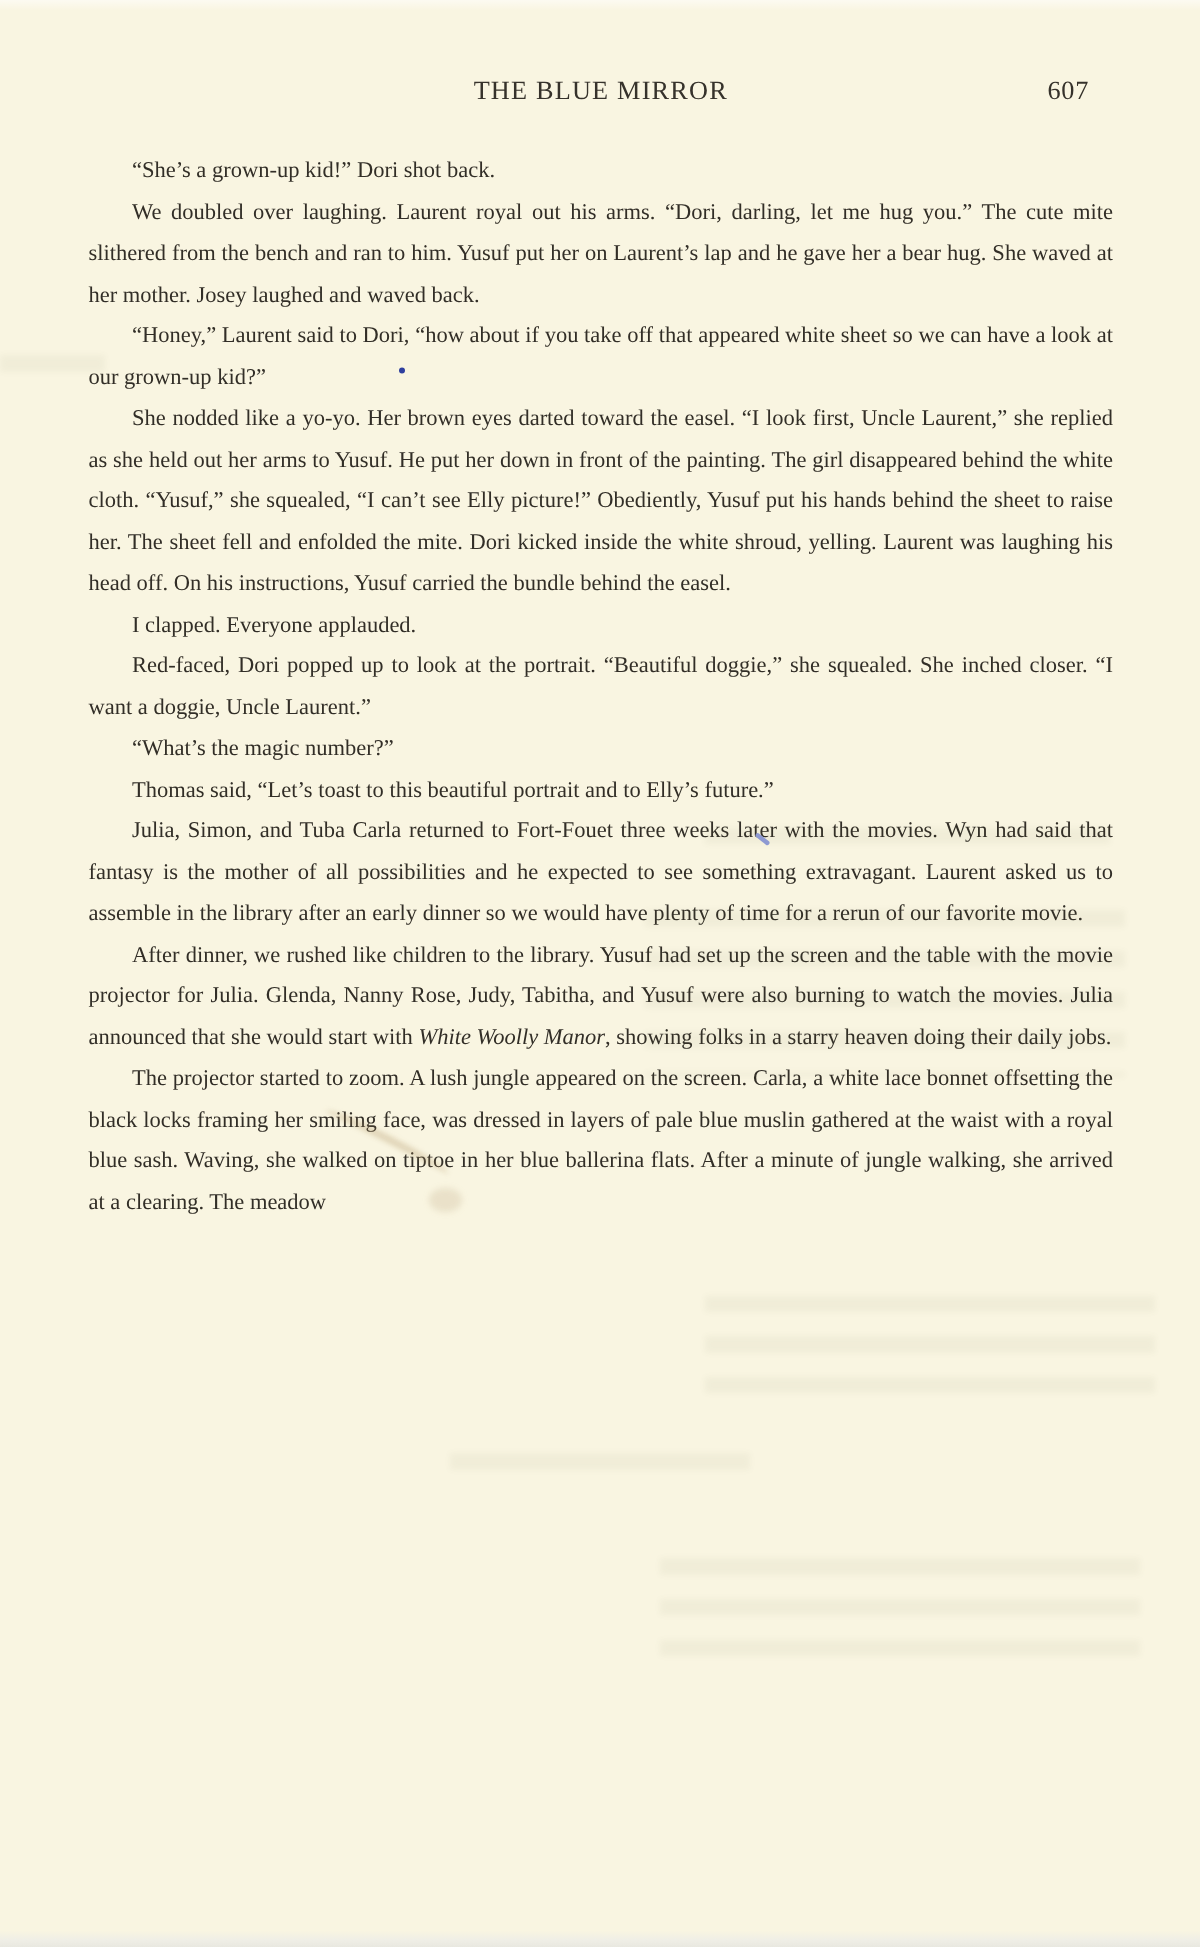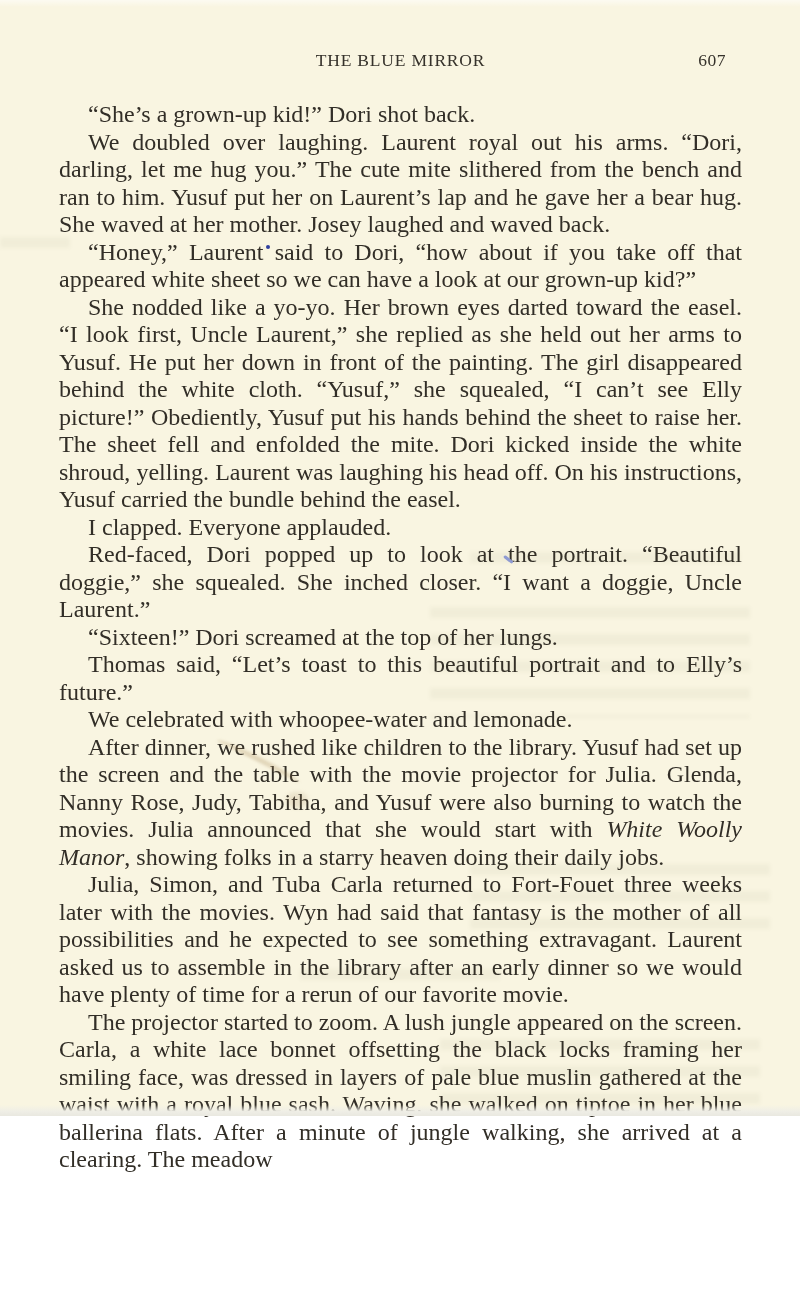--- a/index.html
+++ b/index.html
@@ -8,21 +8,21 @@
   }
   body {
     width: 800px;
     height: 1300px;
     overflow: hidden;
     font-family: "Liberation Serif", "DejaVu Serif", serif;
   }
   .page {
     position: relative;
     width: 800px;
-    height: 1116px;
+    height: 1298px;
     background: #f9f5e1;
     color: #322e27;
   }
   
   .edge-top {
     position: absolute;
     top: 0; left: 0; right: 0;
     height: 7px;
     background: linear-gradient(to bottom, rgba(255,255,255,0.55), rgba(255,255,255,0));
   }
@@ -50,21 +50,21 @@
     position: absolute;
     right: 16px;
     top: 0;
     letter-spacing: 0.5px;
   }
   .body-text {
     position: absolute;
     top: 101px;
     left: 59px;
     width: 683px;
-    font-size: 24px;
+    font-size: 15px;
     line-height: 27.5px;
     text-align: justify;
     color: #322e27;
   }
   .body-text p {
     margin: 0;
     padding: 0;
     text-indent: 29px;
   }
   .body-text em {
@@ -146,25 +146,24 @@
     <span class="page-number">607</span>
   </header>
 
   <main class="body-text" id="body-text">
       <p><span>“She’s a grown-up kid!” Dori shot back.</span></p>
       <p><span>We doubled over laughing. Laurent royal out his arms. “Dori, darling, let me hug you.” The cute mite slithered from the bench and ran to him. Yusuf put her on Laurent’s lap and he gave her a bear hug. She waved at her mother. Josey laughed and waved back.</span></p>
       <p><span>“Honey,” Laurent said to Dori, “how about if you take off that appeared white sheet so we can have a look at our grown-up kid?”</span></p>
       <p><span>She nodded like a yo-yo. Her brown eyes darted toward the easel. “I look first, Uncle Laurent,” she replied as she held out her arms to Yusuf. He put her down in front of the painting. The girl disappeared behind the white cloth. “Yusuf,” she squealed, “I can’t see Elly picture!” Obediently, Yusuf put his hands behind the sheet to raise her. The sheet fell and enfolded the mite. Dori kicked inside the white shroud, yelling. Laurent was laughing his head off. On his instructions, Yusuf carried the bundle behind the easel.</span></p>
       <p><span>I clapped. Everyone applauded.</span></p>
       <p><span>Red-faced, Dori popped up to look at the portrait. “Beautiful doggie,” she squealed. She inched closer. “I want a doggie, Uncle Laurent.”</span></p>
-      <p><span>“Sixteen!” Dori screamed at the top of her lungs.</span></p>
+      <p><span>“What’s the magic number?”</span></p>
       <p><span>Thomas said, “Let’s toast to this beautiful portrait and to Elly’s future.”</span></p>
-      <p><span>We celebrated with whoopee-water and lemonade.</span></p>
+      <p><span>Julia, Simon, and Tuba Carla returned to Fort-Fouet three weeks later with the movies. Wyn had said that fantasy is the mother of all possibilities and he expected to see something extravagant. Laurent asked us to assemble in the library after an early dinner so we would have plenty of time for a rerun of our favorite movie.</span></p>
       <p><span>After dinner, we rushed like children to the library. Yusuf had set up the screen and the table with the movie projector for Julia. Glenda, Nanny Rose, Judy, Tabitha, and Yusuf were also burning to watch the movies. Julia announced that she would start with </span><em>White Woolly Manor</em><span>, showing folks in a starry heaven doing their daily jobs.</span></p>
-      <p><span>Julia, Simon, and Tuba Carla returned to Fort-Fouet three weeks later with the movies. Wyn had said that fantasy is the mother of all possibilities and he expected to see something extravagant. Laurent asked us to assemble in the library after an early dinner so we would have plenty of time for a rerun of our favorite movie.</span></p>
       <p><span>The projector started to zoom. A lush jungle appeared on the screen. Carla, a white lace bonnet offsetting the black locks framing her smiling face, was dressed in layers of pale blue muslin gathered at the waist with a royal blue sash. Waving, she walked on tiptoe in her blue ballerina flats. After a minute of jungle walking, she arrived at a clearing. The meadow</span></p>
     </main>
 
   <div class="ghost g1"></div>
   <div class="ghost g2"></div>
   <div class="ghost g3"></div>
   <div class="ghost g4"></div>
   <div class="ghost g5"></div>
   <div class="ghost g6"></div>
   <div class="ink-dot"></div>

